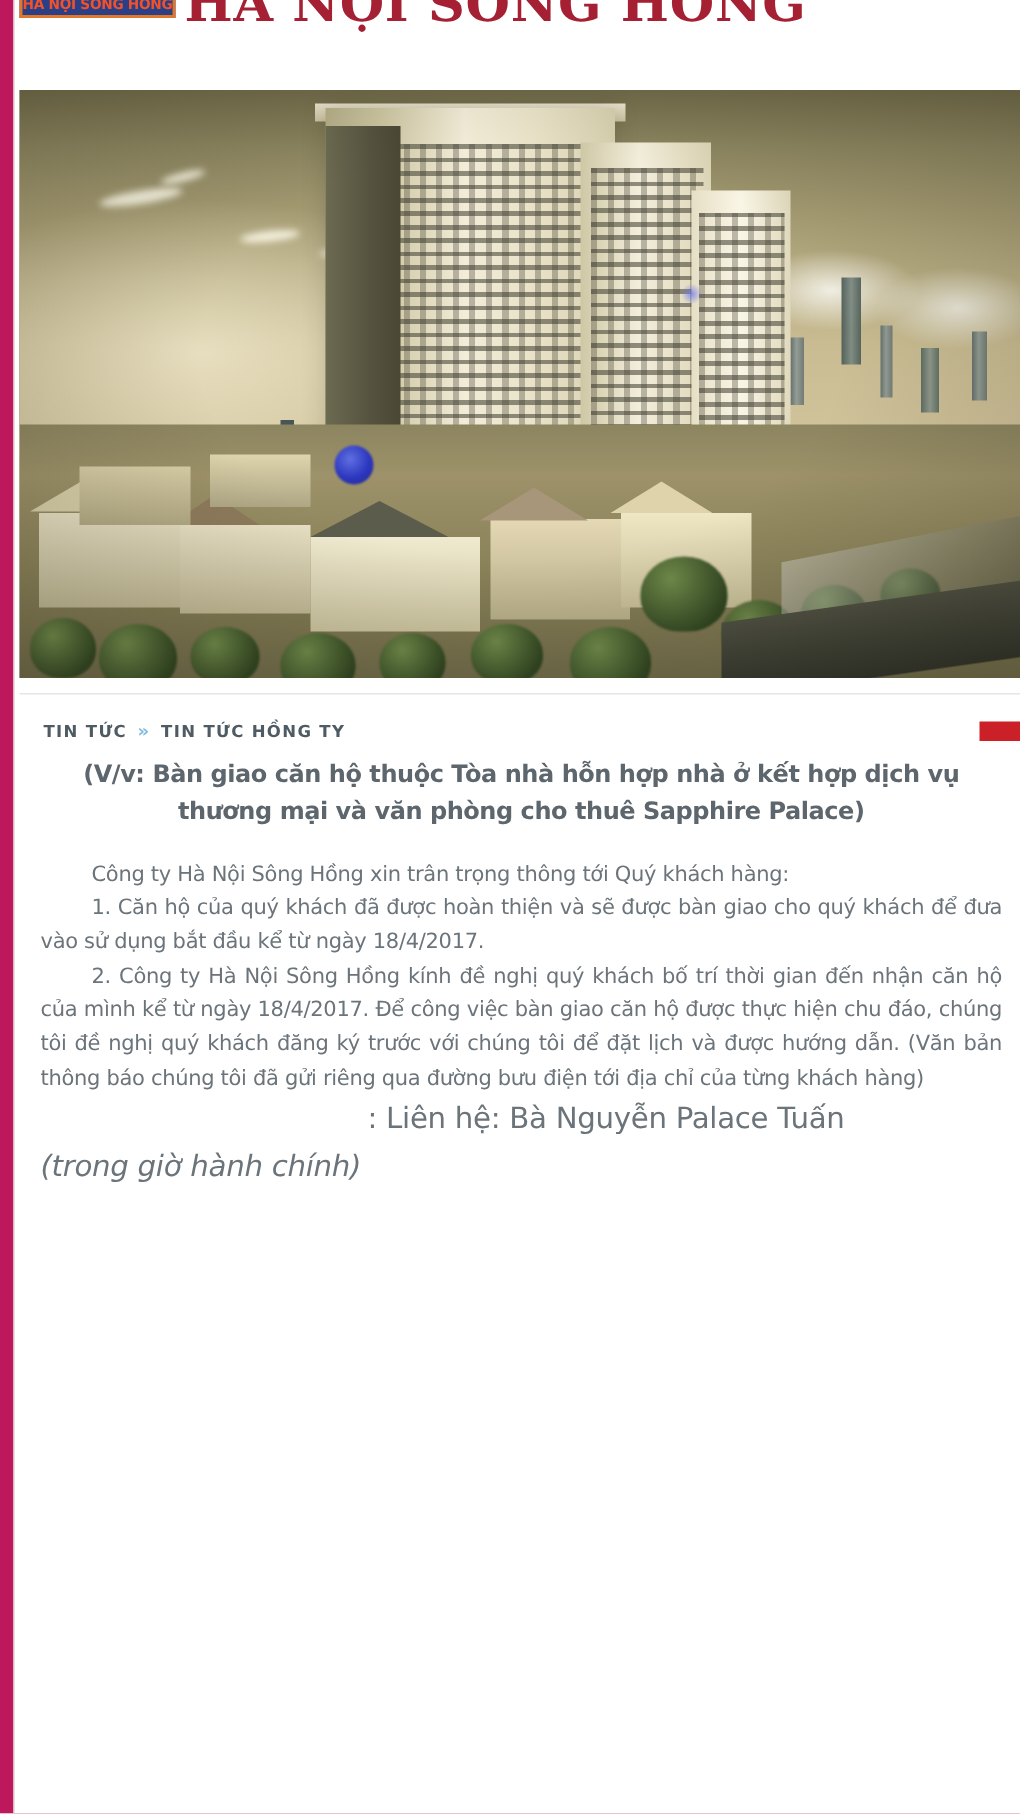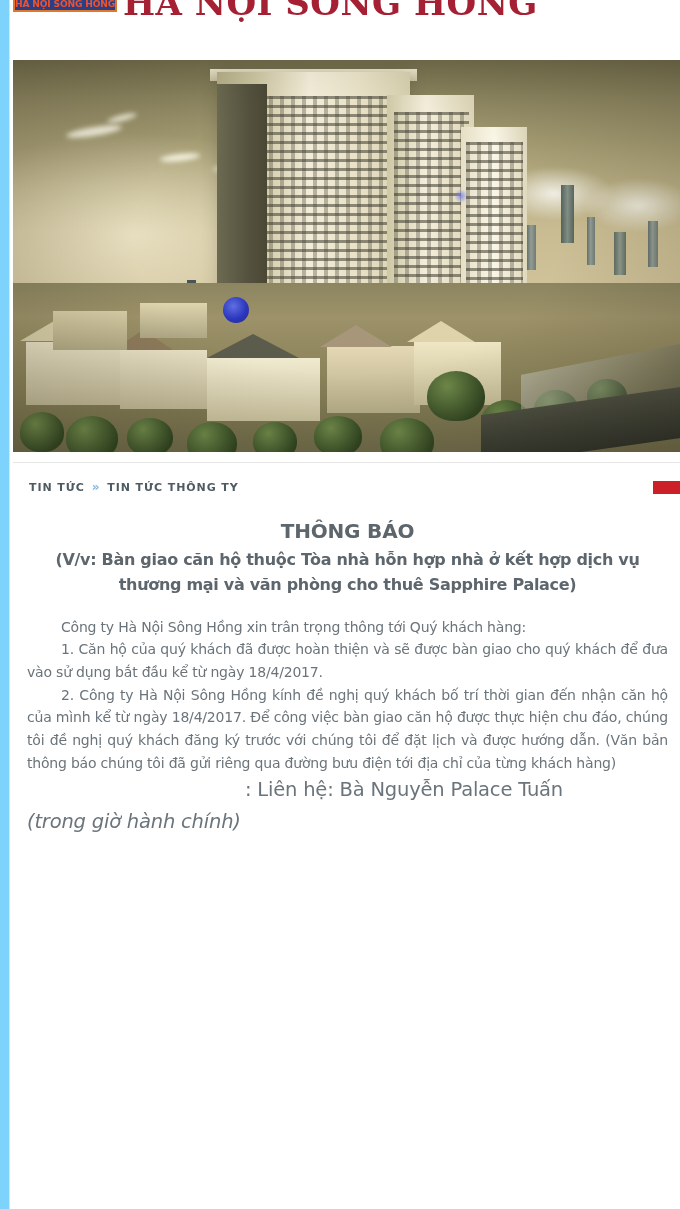--- a/index.html
+++ b/index.html
@@ -6,21 +6,21 @@
   html, body {
     margin: 0; padding: 0;
     background: #ececed;
     font-family: "DejaVu Sans", "Liberation Sans", sans-serif;
   }
   .viewport {
     position: relative;
     width: 680px;
     height: 1209px;
     overflow: hidden;
-    background: #7dd3fc;
+    background: #be185d;
   }
   .page {
     position: absolute;
     left: 9px; top: 0;
     width: 671px;
     min-height: 1209px;
     background: #ffffff;
     border-left: 1px solid #e2e2e2;
   }
 
@@ -430,28 +430,27 @@
         <div class="hero-vignette"></div>
       </div>
     </div>
 
     <div class="sep-line"></div>
 
     <div class="crumb-row">
       <div class="breadcrumb">
         <a href="#" style="color:inherit;text-decoration:none;">TIN TỨC</a>
         <span class="crumb-sep">»</span>
-        <a href="#" style="color:inherit;text-decoration:none;">TIN TỨC THÔNG TY</a>
+        <a href="#" style="color:inherit;text-decoration:none;">TIN TỨC HỒNG TY</a>
       </div>
       <div class="red-chip"></div>
     </div>
 
     <div class="article">
 
-      <p class="notice-head">THÔNG BÁO</p>
       <p class="notice-sub">(V/v: Bàn giao căn hộ thuộc Tòa nhà hỗn hợp nhà ở kết hợp dịch vụ thương mại và văn phòng cho thuê Sapphire Palace)</p>
 
       <p class="body-p first">Công ty Hà Nội Sông Hồng xin trân trọng thông tới Quý khách hàng:</p>
       <p class="body-p">1. Căn hộ của quý khách đã được hoàn thiện và sẽ được bàn giao cho quý khách để đưa vào sử dụng bắt đầu kể từ ngày 18/4/2017.</p>
 
       <p class="body-p"><span>2. Công ty Hà Nội Sông Hồng kính đề nghị quý khách bố trí thời gian đến nhận căn hộ của mình kể từ ngày 18/4/2017. Để công việc bàn giao căn hộ được thực hiện chu đáo, chúng tôi đề nghị quý khách đăng ký trước với chúng tôi để đặt lịch và được hướng dẫn. </span><span class="it">(Văn bản thông báo chúng tôi đã gửi riêng qua đường bưu điện tới địa chỉ của từng khách hàng)</span></p>
 
       <p class="contact-line indent-big">: Liên hệ: Bà Nguyễn Palace Tuấn</p>
       <p class="closing-it">(trong giờ hành chính)</p>
     </div>

